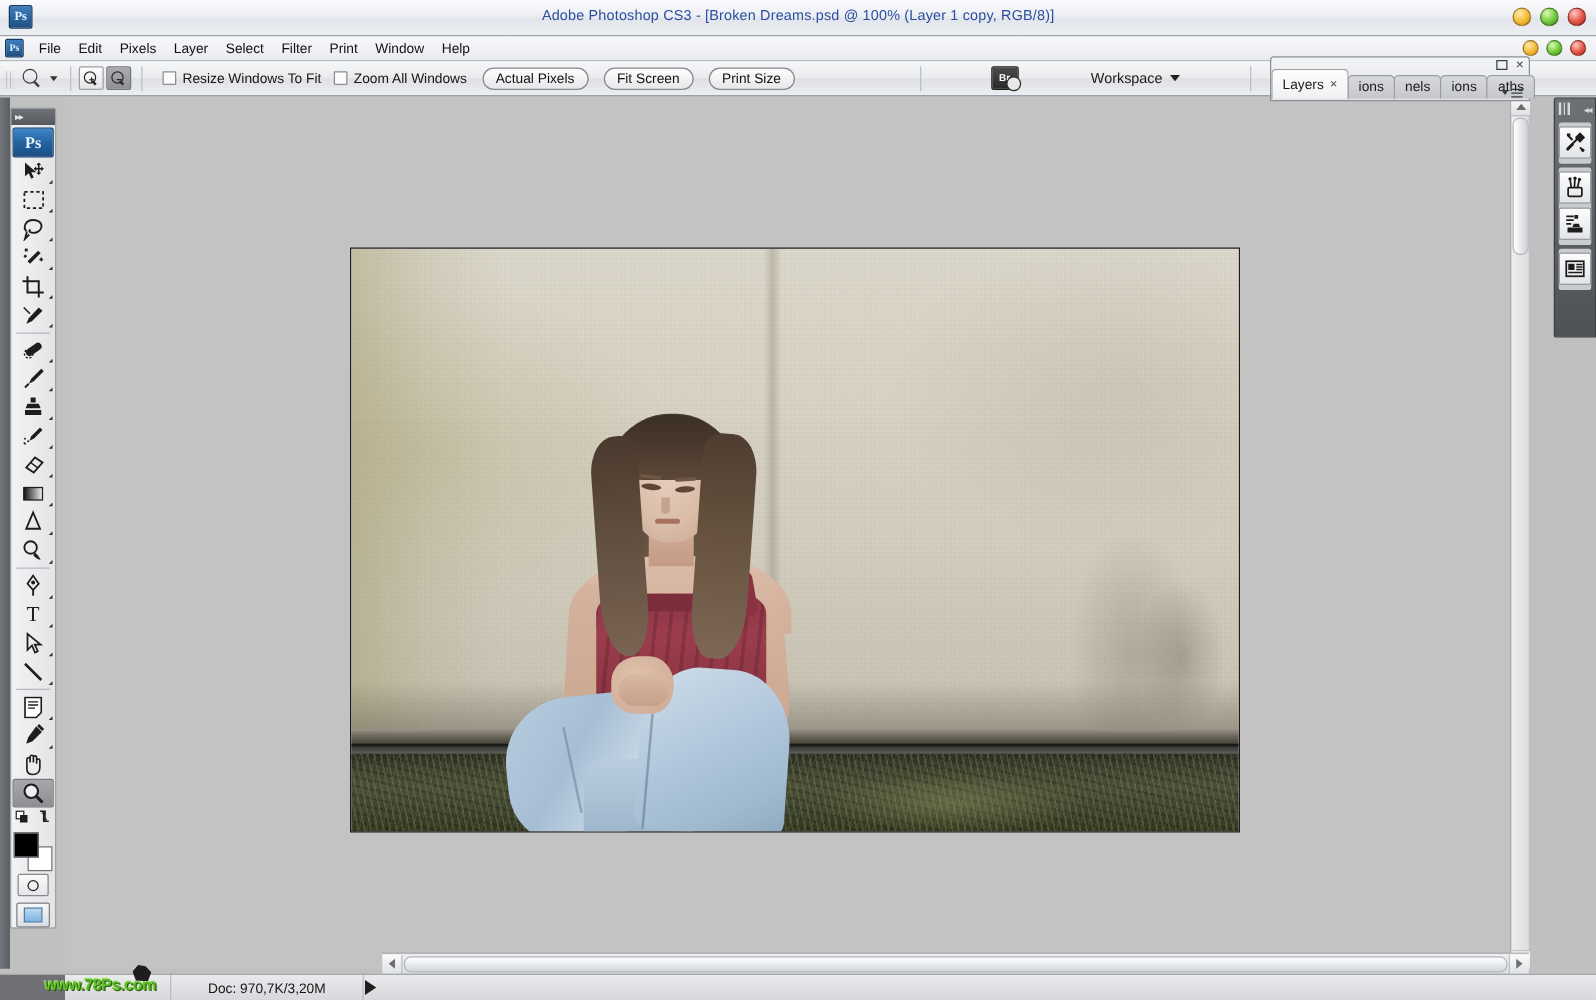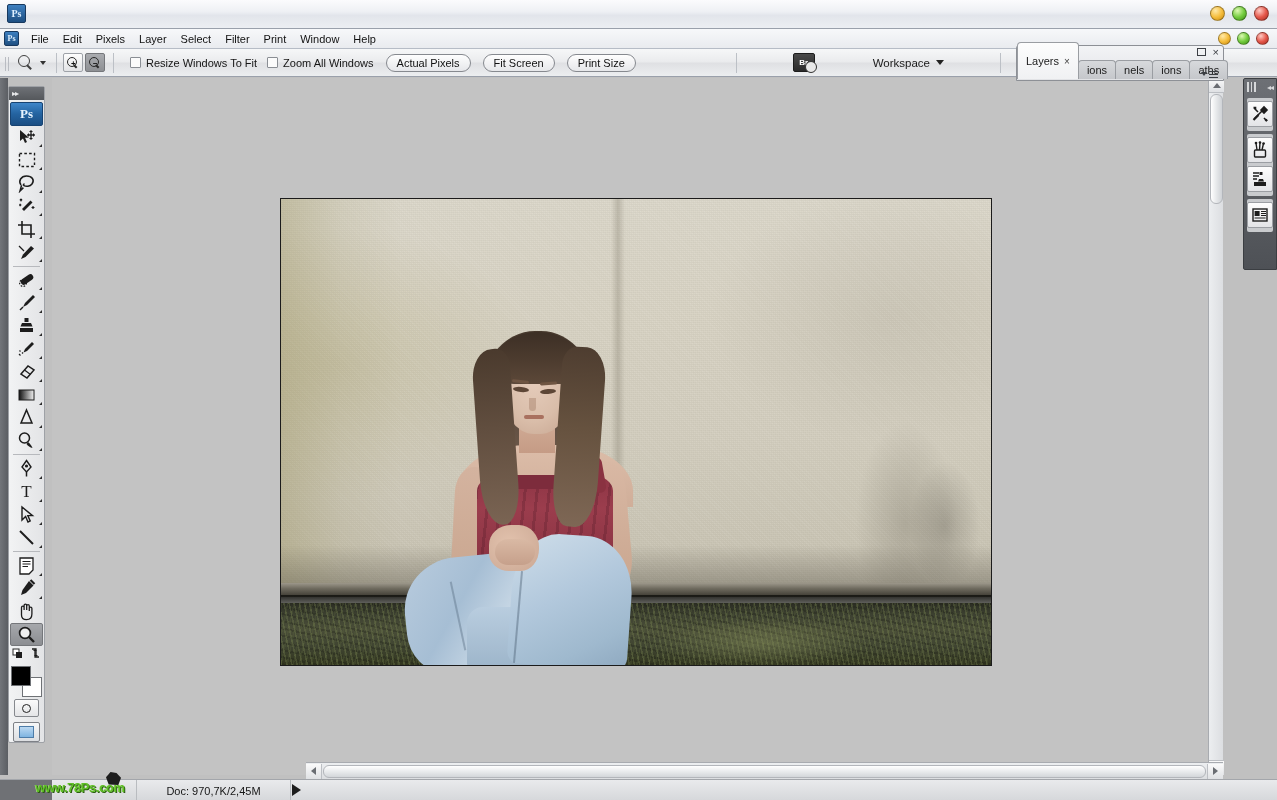--- a/index.html
+++ b/index.html
@@ -364,21 +364,21 @@
   .lp-head { position:relative; height:13px; }
   .lp-close { position:absolute; right:4px; top:1px; font-size:11px; color:#3c3f44; line-height:10px; }
   .lp-restore { position:absolute; right:17px; top:2px; width:9px;height:8px;border:1.3px solid #3c3f44; }
   .lp-tabs { position:absolute; left:0; top:11px; display:flex; align-items:flex-end; height:22px; }
   .lp-tab {
     height:19px; padding:0 8px; display:flex; align-items:center; gap:5px;
     background: linear-gradient(to bottom,#d7d9dc,#c5c7cb);
     border:1px solid #9a9da2; border-bottom:none; border-radius:4px 4px 0 0;
     font-size:11px; color:#1b1b1b; margin-right:-1px;
   }
-  .lp-tab.active { background: linear-gradient(to bottom,#fdfdfd,#f0f1f3); height:37px; }
+  .lp-tab.active { background: linear-gradient(to bottom,#fdfdfd,#f0f1f3); height:24px; }
   .lp-tab .x { font-size:10px; color:#444; }
   .lp-menu { position:absolute; right:5px; bottom:2px; display:flex; align-items:center; gap:2px; }
   .lp-menu .ca { width:0;height:0;border-left:3.5px solid transparent;border-right:3.5px solid transparent;border-top:4px solid #3a3d42; }
   .lp-menu .lines { display:flex;flex-direction:column;gap:1.5px; }
   .lp-menu .lines i { display:block; width:9px;height:1.5px;background:#3a3d42; }
 
   
   .rdock {
     position:absolute; right:0; top:78px; width:34px; height:192px;
     background: linear-gradient(to bottom,#6d7075,#4e5156);
@@ -425,20 +425,21 @@
   .app-grip-left { position:absolute; left:0; top:78px; width:8px; height:697px;
     background: linear-gradient(to right,#72757a,#5b5e63); }
 </style>
 </head>
 <body>
 
 <div id="app">
 
   <div class="titlebar">
     <div class="ps-badge">Ps</div>
+    <div class="title-text">Adobe Photoshop CS3 - [Broken Dreams.psd @ 100% (Layer 1 copy, RGB/8)]</div>
     <div class="winbtns">
       <div class="wb min"></div>
       <div class="wb max"></div>
       <div class="wb close"></div>
     </div>
   </div>
 
   <div class="menubar">
     <div class="menu-ps">Ps</div>
     <div class="menu-item">File</div>
@@ -838,17 +839,17 @@
       </div>
     </div>
   </div>
 
   <div class="statusbar">
     <div class="sb-left"></div>
     <div class="watermark">
       <span class="wm-badge"></span>
       <span>www.78Ps.com</span>
     </div>
-    <div class="sb-doc">Doc: 970,7K/2,45M</div>
+    <div class="sb-doc">Doc: 970,7K/3,20M</div>
     <div class="sb-play"></div>
   </div>
 
 </div>
 
 </body></html>

